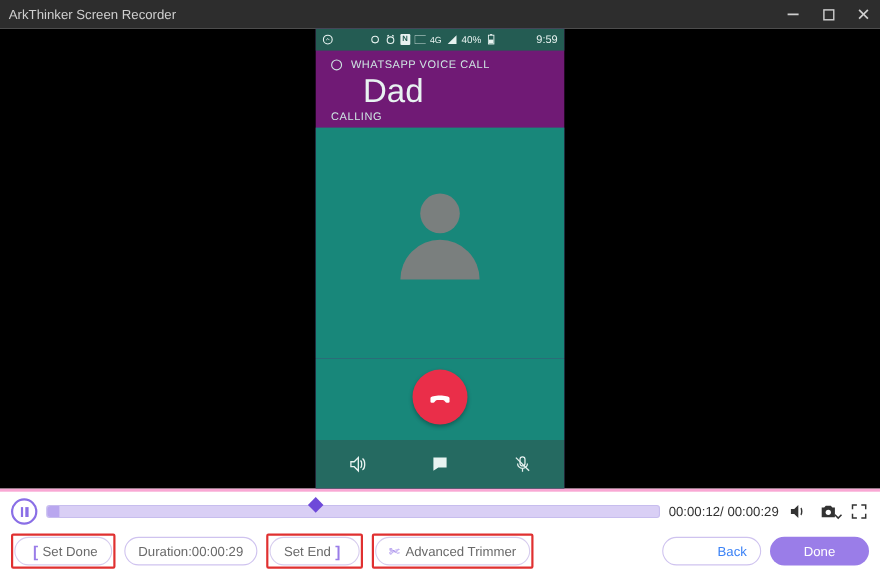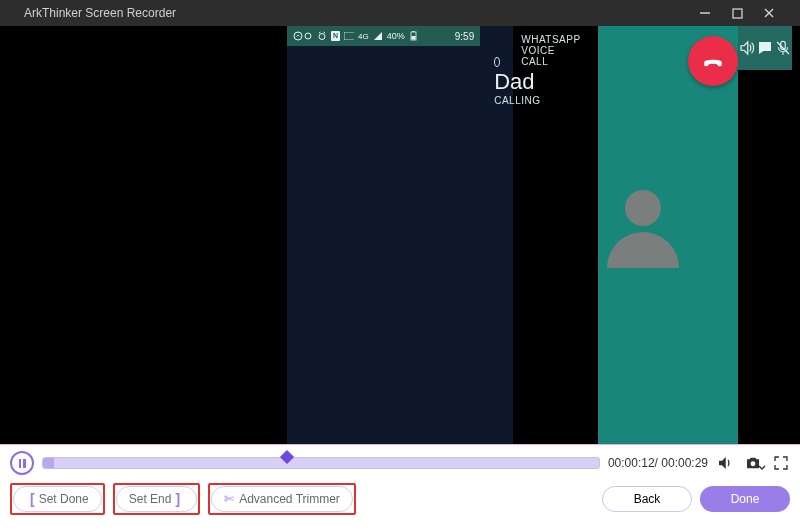--- a/index.html
+++ b/index.html
@@ -1,61 +1,61 @@
 <!DOCTYPE html>
 <html><head>
 <meta charset="utf-8">
 <style>
   * { box-sizing: border-box; margin: 0; padding: 0; font-family: -apple-system, "Segoe UI", Arial, sans-serif; }
   body { width: 800px; height: 532px; overflow: hidden; background: #fff; }
 
   
   .titlebar {
     height: 26px; background: #2d2d2d; color: #cfcfcf;
-    display: flex; align-items: center; padding: 0 24px; font-size: 12px;
+    display: flex; align-items: center; padding: 0 8px; font-size: 12px;
   }
   .titlebar .spacer { flex: 1; }
   .win-controls { display: flex; gap: 18px; align-items: center; }
   .win-btn { width: 14px; height: 14px; display:flex; align-items:center; justify-content:center; cursor:pointer; }
 
   
   .preview {
     height: 418px; background: #000; position: relative; display:flex; justify-content:center;
   }
   .phone {
-    width: 226px; height: 100%; background: #0f172a; position: relative; color: #e8f3f1;
-    display:flex; flex-direction:row;
+    width: 226px; height: 100%; background: #701a75; position: relative; color: #e8f3f1;
+    display:flex; flex-direction:column;
   }
   .statusbar {
     height: 20px; background: #245c53; display:flex; align-items:center; padding: 0 6px;
     font-size: 10px; color:#e8f3f1;
   }
   .statusbar .sb-right { margin-left:auto; display:flex; align-items:center; gap:4px; }
   .sb-icon { width:10px; height:10px; display:inline-flex; align-items:center; justify-content:center; }
   .nfc-badge { background:#e8f3f1; color:#245c53; font-size:7px; font-weight:700; padding:0 2px; border-radius:1px; line-height:10px; }
 
   .call-header { padding: 8px 14px 4px; }
-  .wa-label { font-size: 10px; color:#cfe7e3; letter-spacing: .5px; display:flex; align-items:flex-end; gap:21px; }
+  .wa-label { font-size: 10px; color:#cfe7e3; letter-spacing: .5px; display:flex; align-items:flex-start; gap:8px; }
   .wa-label .ring { width:10px;height:10px;border:1.2px solid #cfe7e3;border-radius:50%; display:inline-block; }
-  .caller { font-size: 22px; font-weight:300; margin-top:2px; }
+  .caller { font-size: 30px; font-weight:300; margin-top:2px;margin-left:29px; }
   .callstate { font-size: 10px; letter-spacing:.5px; color:#cfe7e3; }
 
   .avatar-area { flex:1; background:#18877a; display:flex; align-items:center; justify-content:center; }
   .avatar { width:90px; height:90px; }
   .avatar .head { width:36px; height:36px; border-radius:50%; background:#7a7f7e; margin:0 auto; }
   .avatar .body { width:72px; height:36px; border-radius:36px 36px 0 0; background:#7a7f7e; margin:6px auto 0; }
 
   .hangup-wrap { display:flex; justify-content:center; padding:10px 0 14px; background:#18877a; }
   .hangup { width:50px; height:50px; border-radius:50%; background:#ea2e49; display:flex; align-items:center; justify-content:center; box-shadow:0 2px 4px rgba(0,0,0,.3); }
 
   .call-actions { height:44px; background:#256a61; display:flex; }
   .ca-btn { flex:1; display:flex; align-items:center; justify-content:center; color:#e8f3f1; }
 
   
-  .panel { height: 88px; background:#ffffff; border-top:1px solid #f9a8d4; padding:6px 10px 8px; display:flex; flex-direction:column; gap:8px; }
+  .panel { height: 88px; background:#ffffff; border-top:3px solid #f9a8d4; padding:6px 10px 8px; display:flex; flex-direction:column; gap:8px; }
 
   .row1 { display:flex; align-items:center; gap:8px; }
   .play-btn {
     width:24px; height:24px; border-radius:50%; border:2px solid #8a6fe6; display:flex; align-items:center; justify-content:center; cursor:pointer;
   }
   .play-btn .bars { display:flex; gap:2px; }
   .play-btn .bars span { width:2.5px; height:9px; background:#8a6fe6; }
 
   .timeline { flex:1; position:relative; height:16px; display:flex; align-items:center; }
   .tl-track { height:12px; width:100%; background:#d9cff5; border-radius:3px; border:1px solid #c7bdee; position:relative; }
@@ -70,21 +70,21 @@
   .pill {
     height:26px; border:1px solid #cfc3ef; border-radius:13px; padding:0 12px; font-size:12px;
     display:flex; align-items:center; color:#6a6a6a; background:#fff; white-space:nowrap;
   }
   .pill.btn { cursor:pointer; }
   .pill .chev { margin-left:6px; display:flex; flex-direction:column; line-height:4px; font-size:7px; color:#999; }
   .redbox { border:2px solid #e03030; padding:1px; border-radius:2px; }
   .redbox .pill { border-color:#d7cdee; }
   .adv-ic { color:#9a7de8; margin-right:5px; font-size:12px; }
   .row2-spacer { flex:1; }
-  .back-btn { width:90px; justify-content:center; color:#000000; }
+  .back-btn { width:90px; justify-content:flex-end; color:#3b82f6; }
   .done-btn {
     width:90px; height:26px; border-radius:13px; background:#9a7de8; color:#fff; font-size:12px;
     display:flex; align-items:center; justify-content:center; cursor:pointer;
   }
   .bracket { color:#9a7de8; font-weight:700; margin:0 4px; font-size:14px; }
 </style>
 </head>
 <body>
 
 <div class="titlebar">
@@ -240,20 +240,23 @@
     </div>
   </div>
 
   <div class="row2">
     <div class="redbox">
       <div class="pill btn">
         <span class="bracket">[</span>
         <span>Set Done</span>
       </div>
     </div>
+    <div class="pill">
+      <span>Duration:00:00:29</span>
+    </div>
     <div class="redbox">
       <div class="pill btn">
         <span>Set End</span>
         <span class="bracket">]</span>
       </div>
     </div>
     <div class="redbox">
       <div class="pill btn">
         <span class="adv-ic">✄</span>
         <span>Advanced Trimmer</span>

